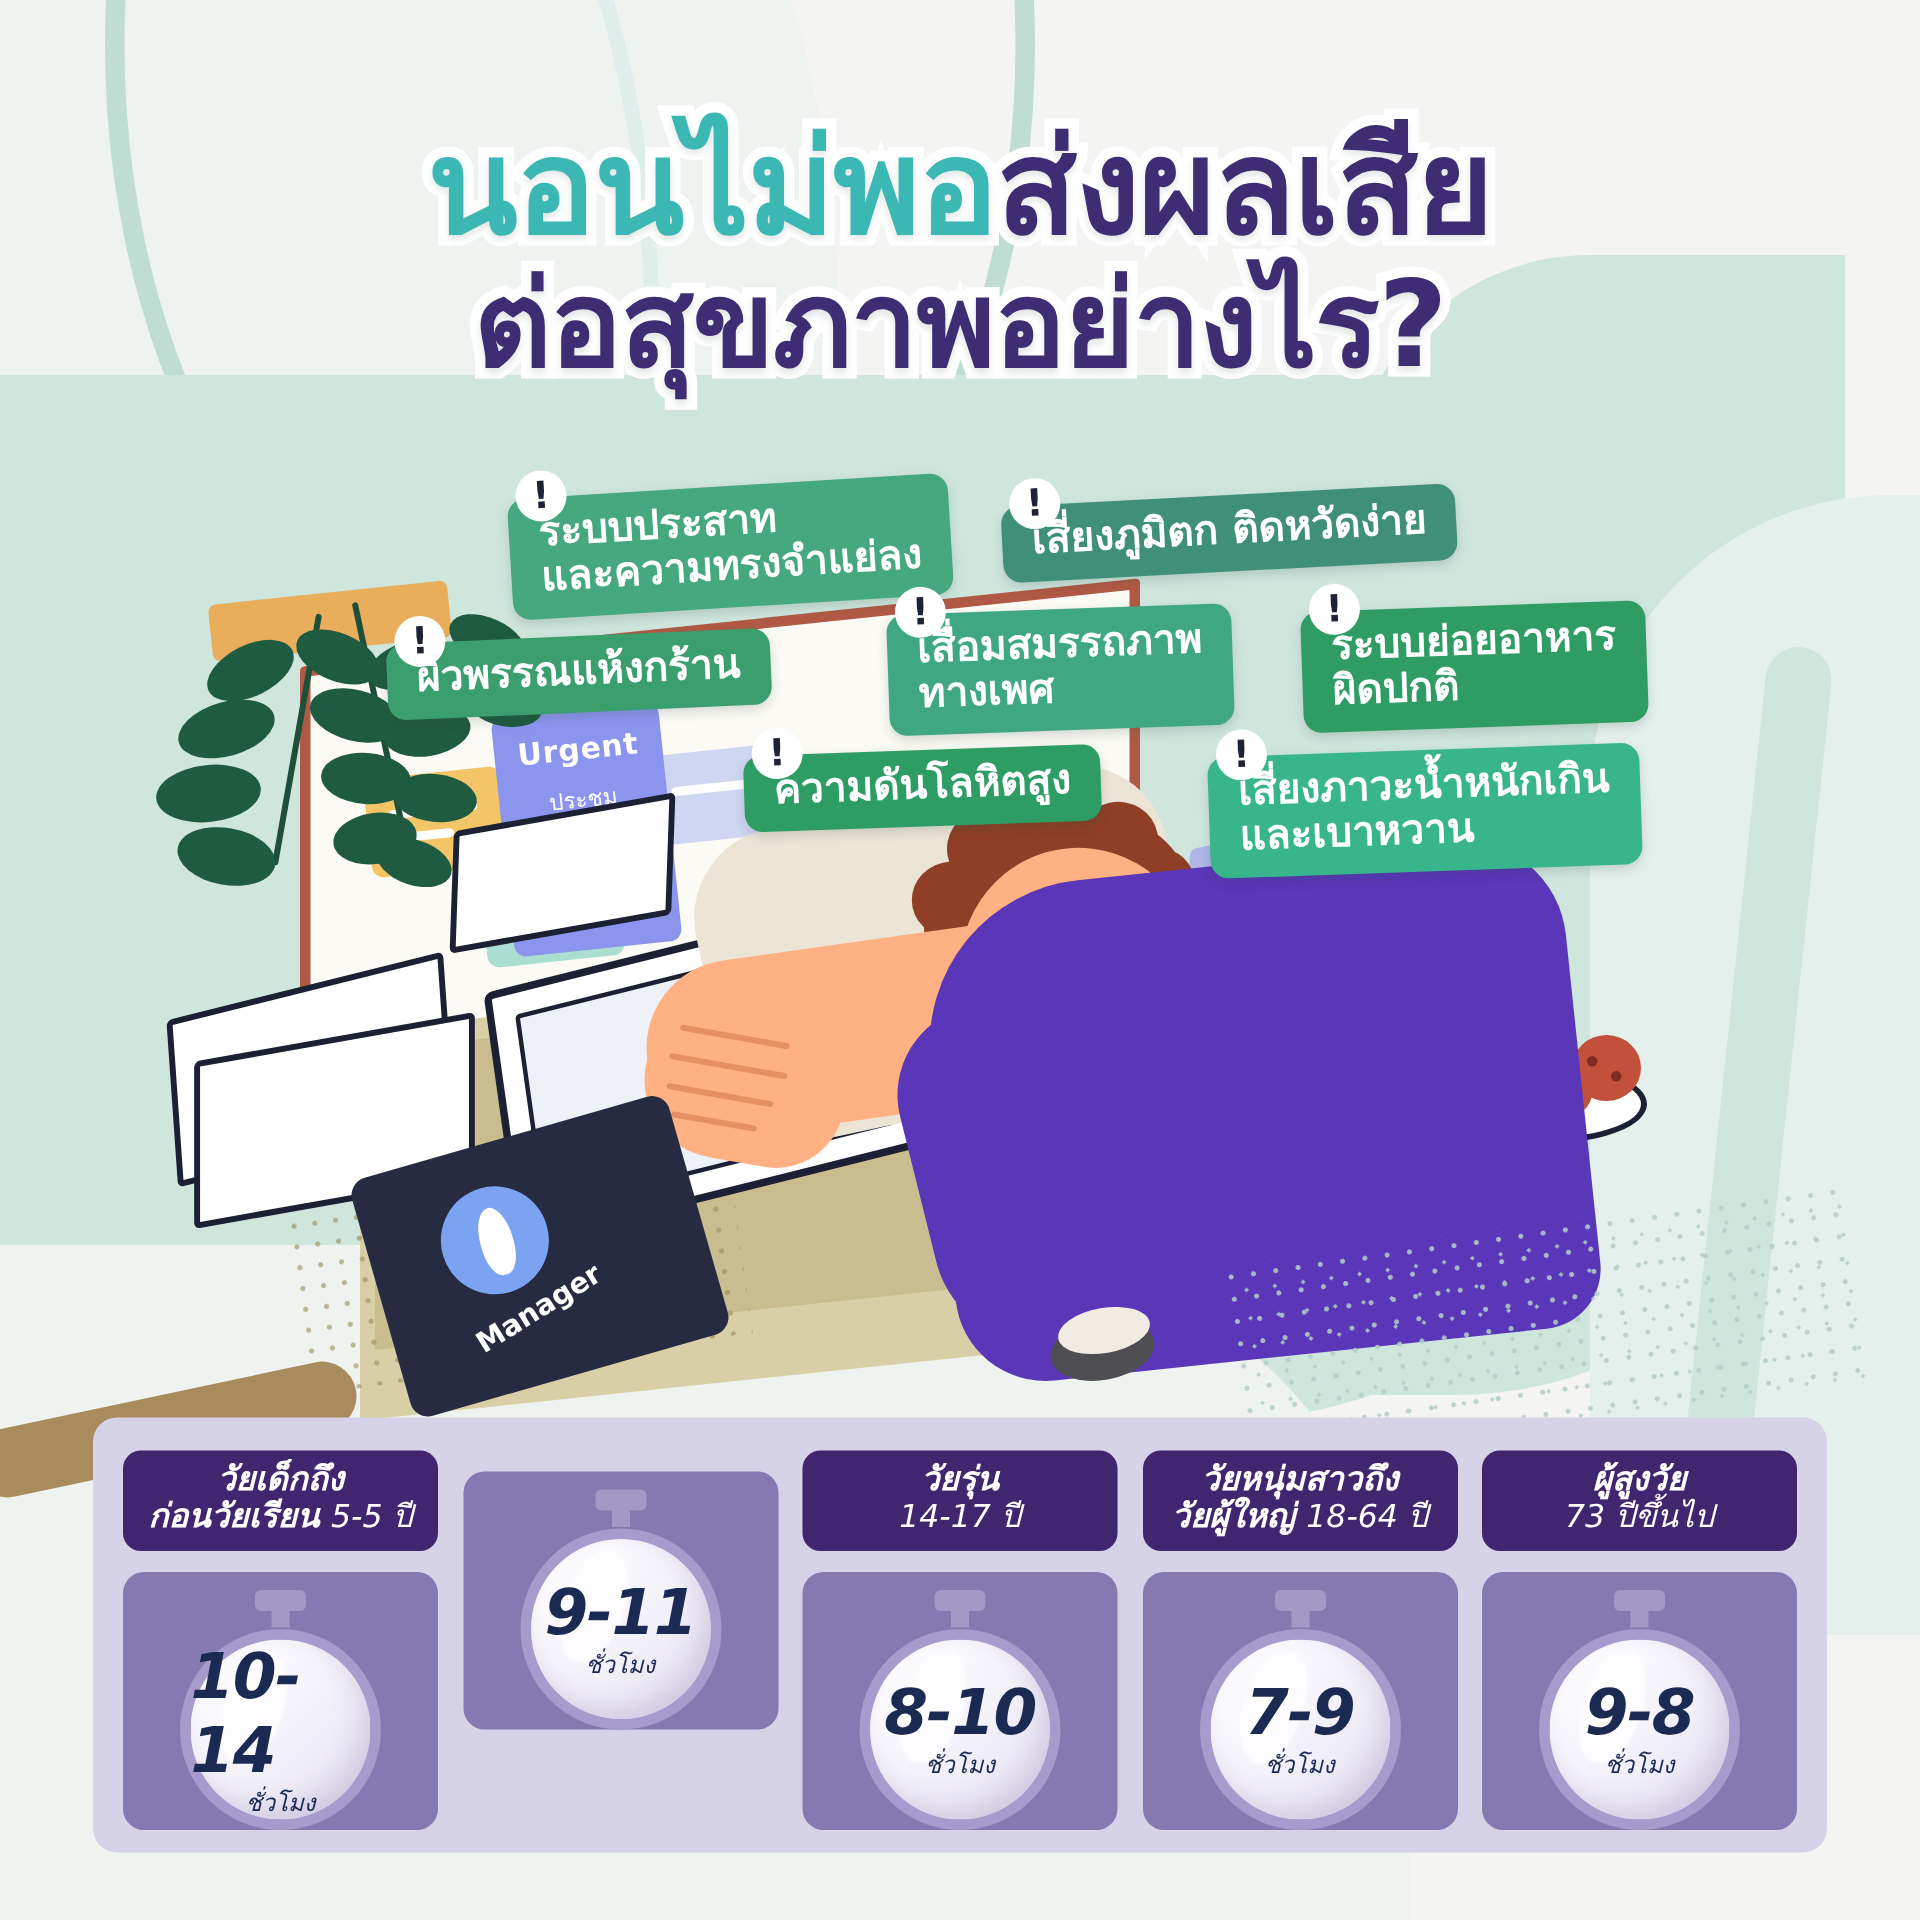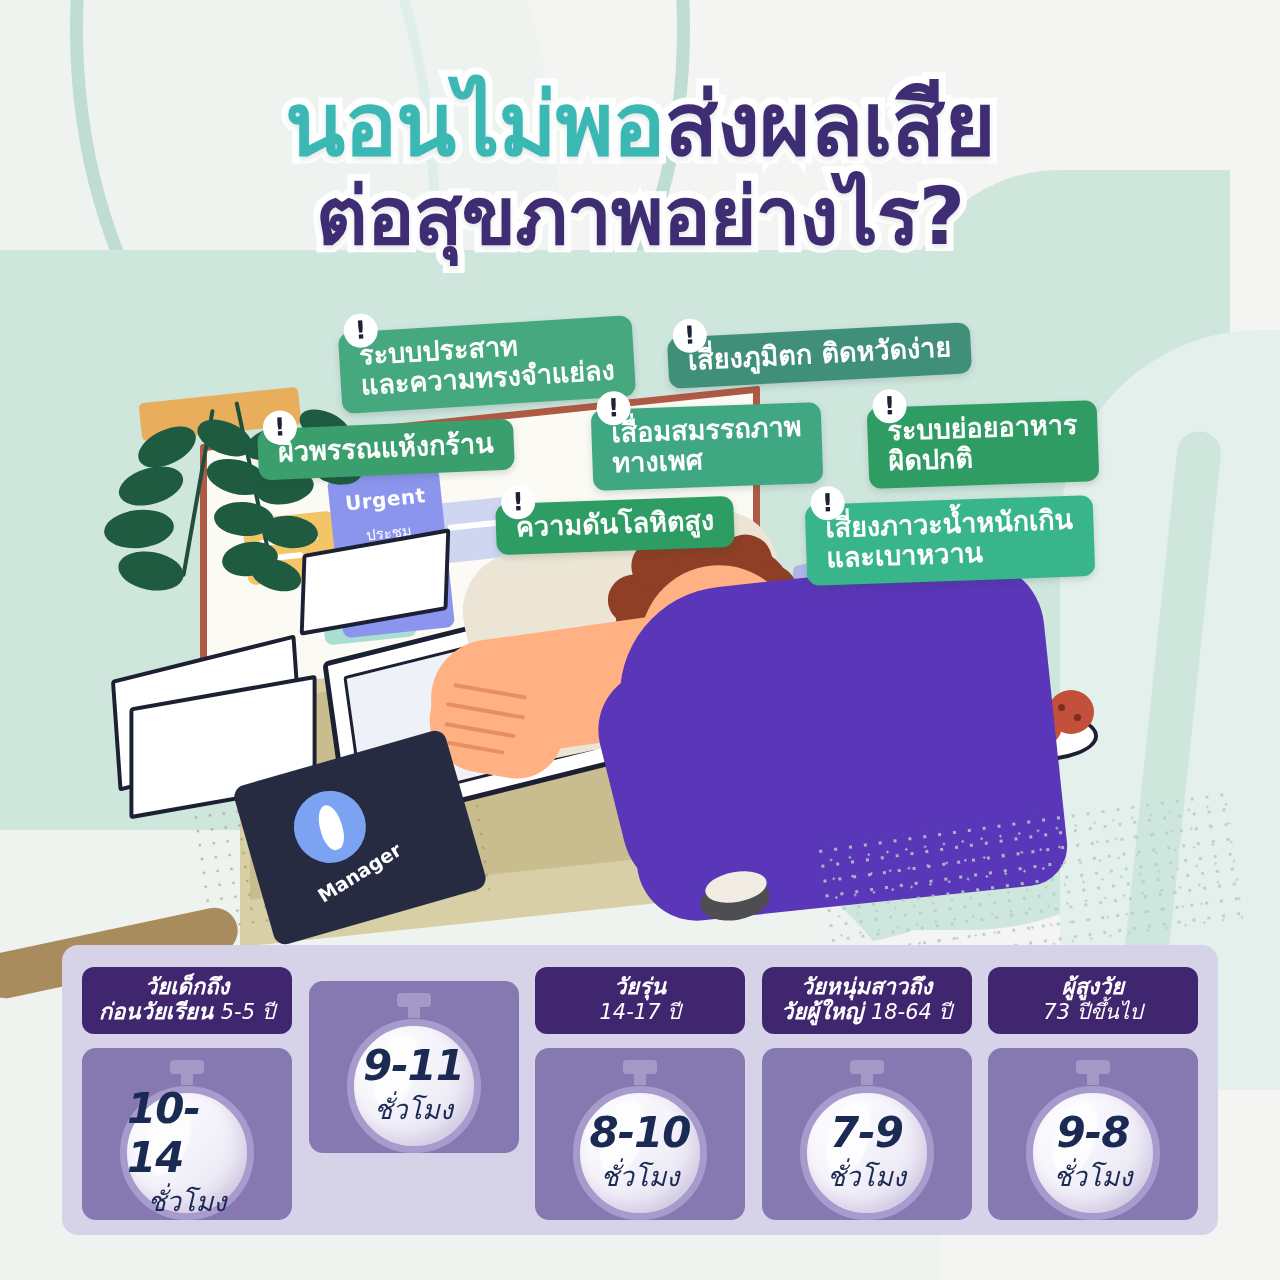--- a/index.html
+++ b/index.html
@@ -298,21 +298,21 @@
     display:flex; flex-direction:column; align-items:center; justify-content:center;
     position:relative; margin-top:18px;
     box-shadow:inset -6px -8px 16px rgba(140,125,180,.25);
   }
   .clock .gloss{
     position:absolute; left:22px; top:6px; width:40px; height:78px;
     background:rgba(255,255,255,.75); border-radius:50%;
     transform:rotate(18deg); filter:blur(1px);
   }
   .clock .hrs{ font-size:42px; font-weight:bold; color:#1b2a53; letter-spacing:-1px; z-index:2;}
-  .clock .unit{ font-size:27px; color:#1b2a53; margin-top:-2px; z-index:2;}
+  .clock .unit{ font-size:16px; color:#1b2a53; margin-top:-2px; z-index:2;}
 </style>
 </head>
 <body>
 
 <div id="poster">
 
   <div class="bg-swoosh-pale" style="left:-260px; top:-360px; width:820px; height:1180px; background:#eef3f0;"></div>
   <div class="bg-arcline" style="left:70px; top:-420px; width:620px; height:900px; border-color:#bfddd3; clip-path:inset(40% 0 0 0);"></div>
   <div class="bg-arcline2" style="left:-180px; top:-300px; width:620px; height:1060px; border-color:#dfeeea; clip-path:inset(28% 0 0 0);"></div>
 

